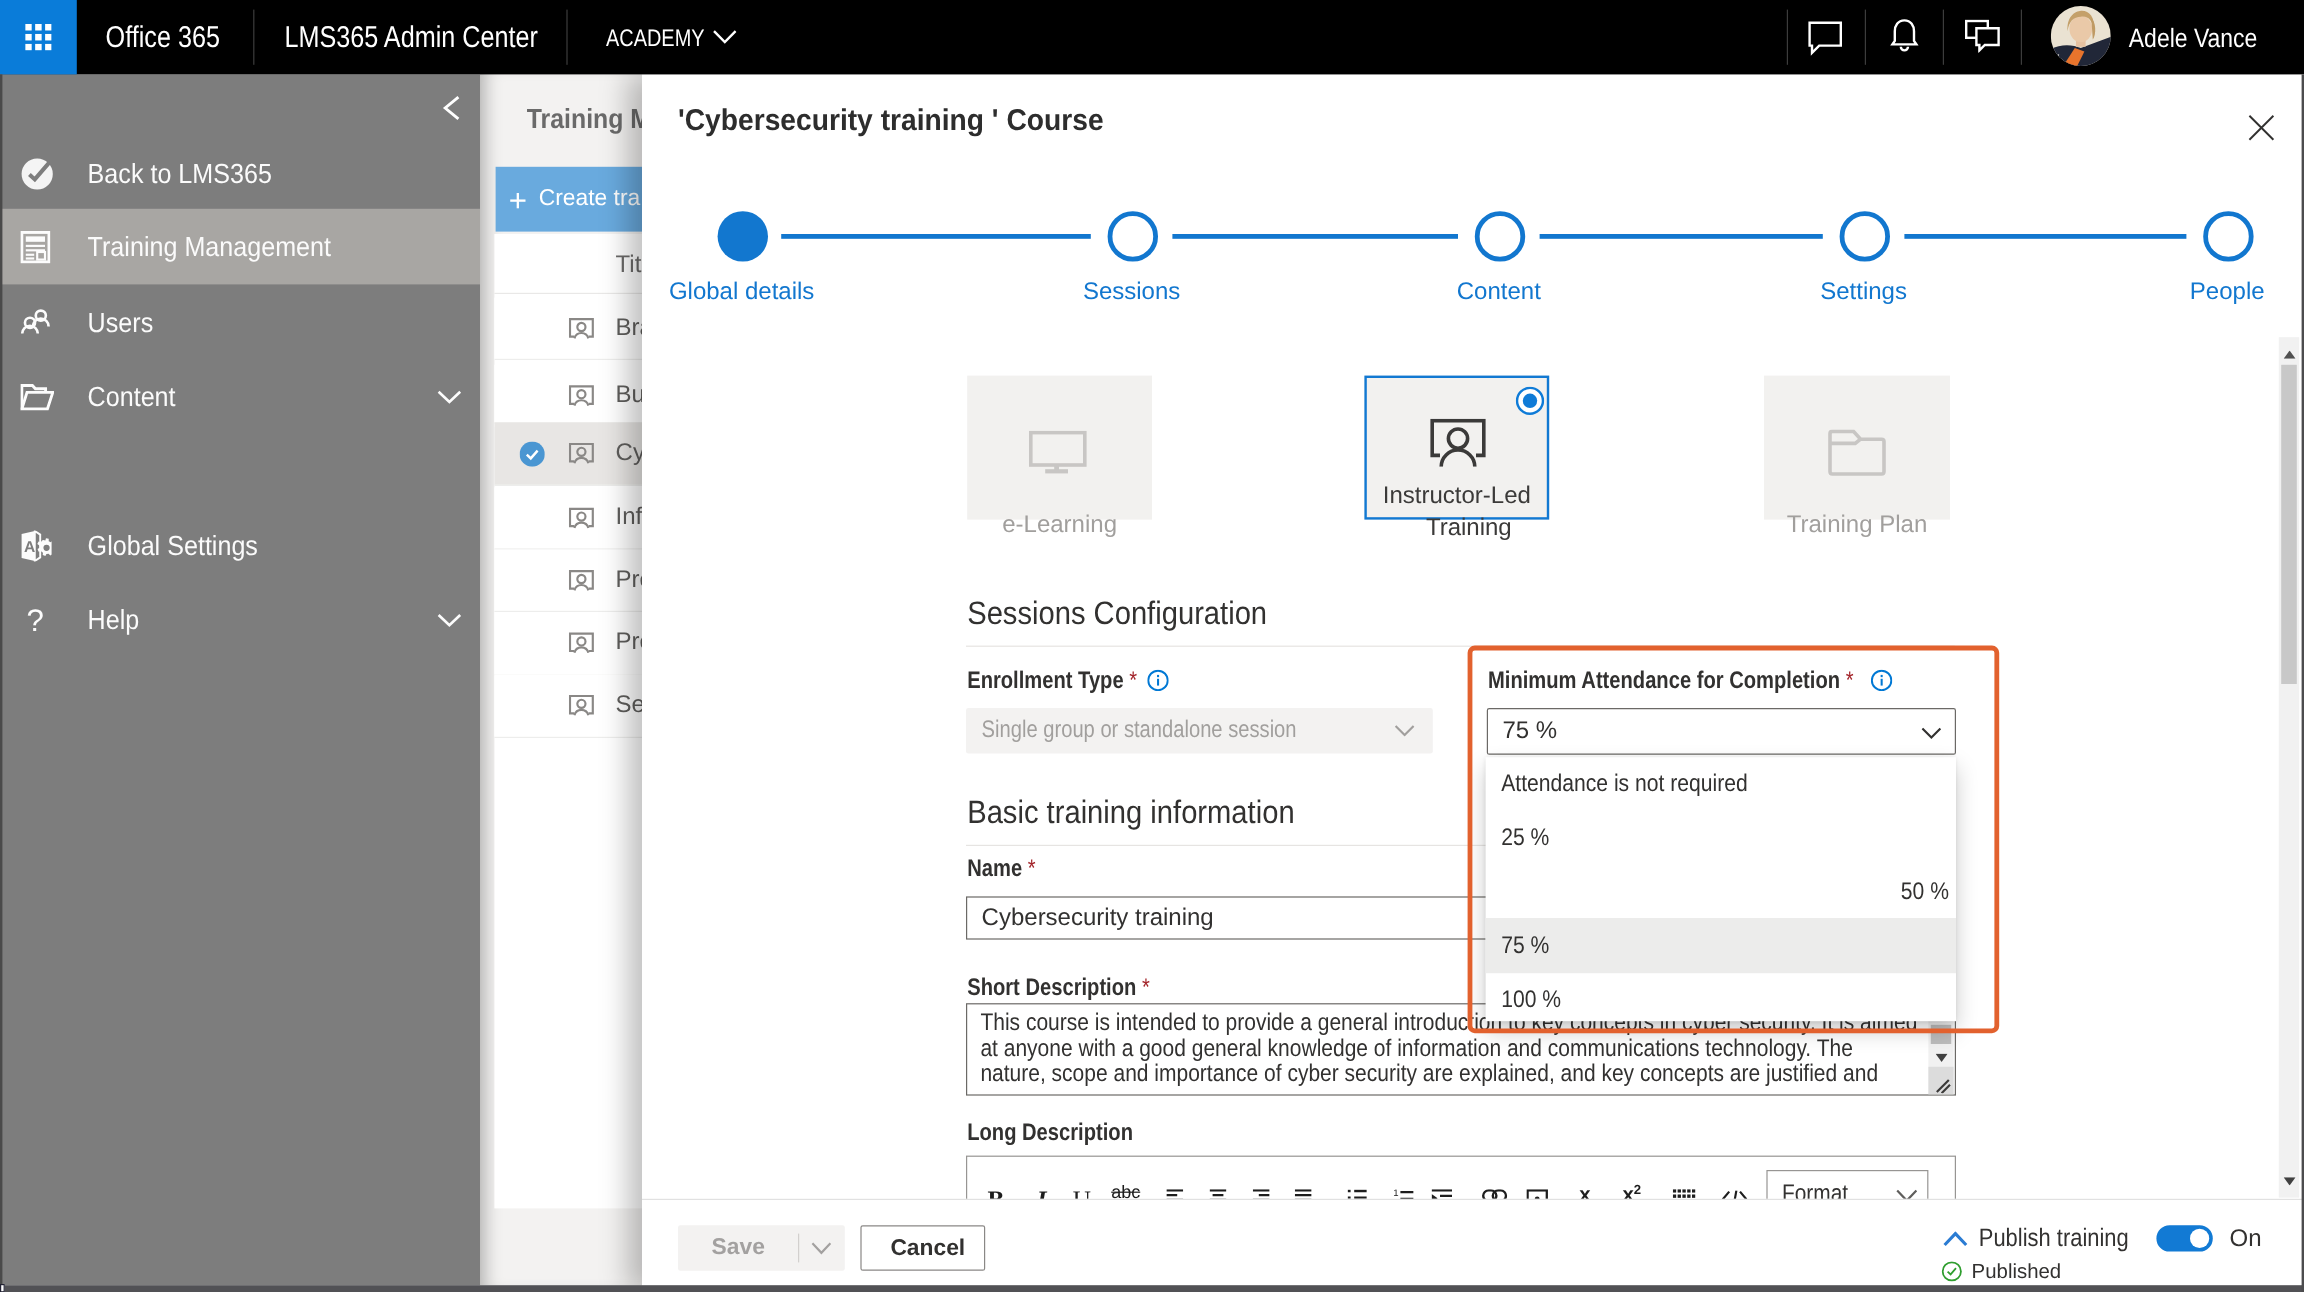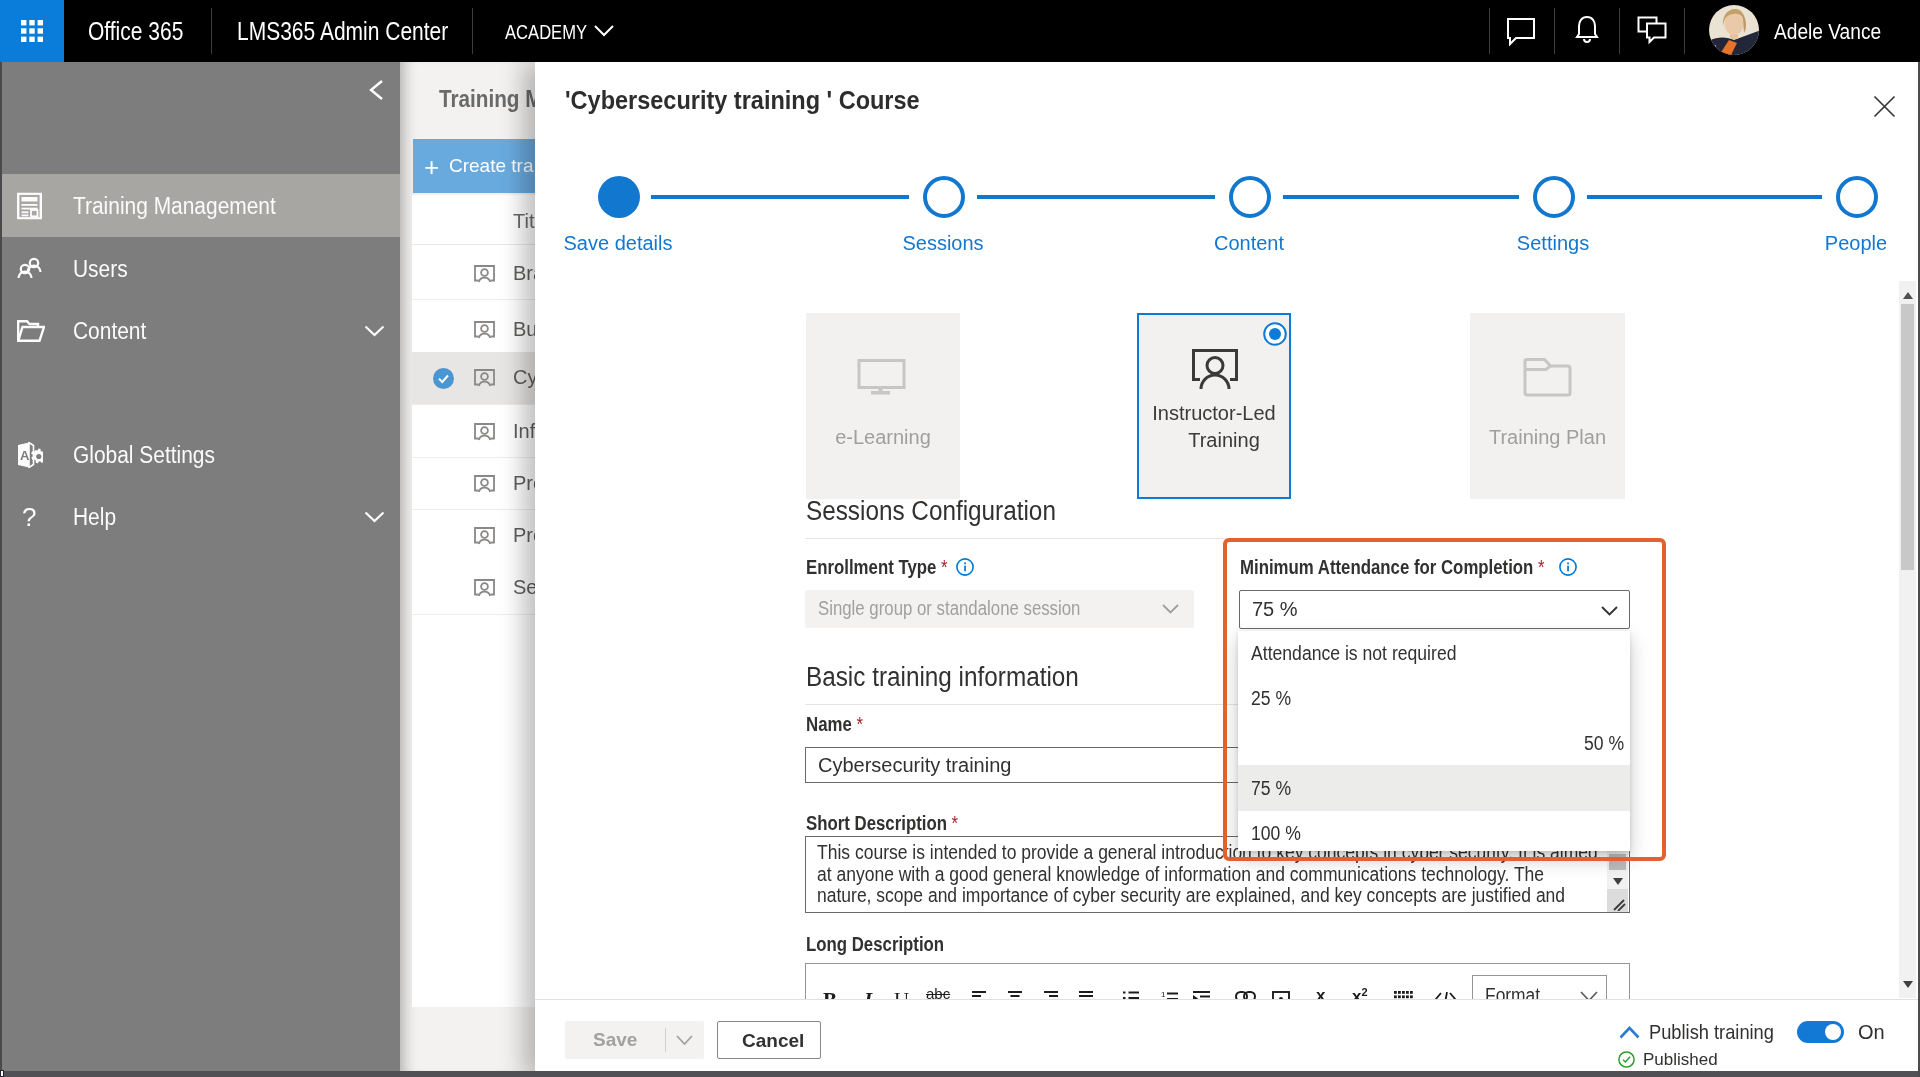--- a/index.html
+++ b/index.html
@@ -34,21 +34,21 @@
 .flabel { font-size:20px; font-weight:700; color:#323130; }
 .red { color:#a4262c; font-weight:400; }
 .hr { position:absolute; height:1px; background:#e6e4e2; }
 
 
 .stepline { position:absolute; height:4px; background:#1277cf; top:133px; }
 .stepcircle { position:absolute; top:114px; width:42px; height:42px; border-radius:50%; }
 .steplbl { position:absolute; top:170px; font-size:20px; color:#1277cf; text-align:center; white-space:nowrap; }
 
 
-.card { position:absolute; top:251px; width:154px; height:186px; background:#f2f1ef; }
+.card { position:absolute; top:251px; width:154px; height:120px; background:#f2f1ef; }
 .cardlbl { position:absolute; left:0; width:100%; text-align:center; font-size:20px; }
 
 
 .sel { position:absolute; height:38px; font-size:20px; }
 
 
 #ddlist { position:absolute; left:703px; top:569px; width:392px; height:220px; background:#fff; box-shadow:0 8px 18px rgba(0,0,0,0.22), 0 1px 4px rgba(0,0,0,0.12); z-index:30; }
 .dditem { position:absolute; left:0; width:100%; height:45px; line-height:45px; padding-left:13px; font-size:20px; color:#323130; }
 .dditem span { display:inline-block; transform:scaleX(0.88); transform-origin:0 50%; white-space:nowrap; }
 
@@ -131,20 +131,27 @@
       <path d="M33 9 C38 13 38 24 35 28 L34 14 Z" fill="#bf9a64"></path>
     </g>
   </svg>
   <div class="tbtext sx87" style="left:1774px; top:19px; font-size:22px;">Adele Vance</div>
 </div>
 
 <div id="sidebar">
   <svg class="abs" style="left:367px; top:17px;" width="18" height="22" viewBox="0 0 18 22">
       <path d="M15 2 L4 11 L15 20" fill="none" stroke="#fff" stroke-width="2.4"></path>
     </svg>
+  <div class="navrow" style="top:52px;">
+    <svg class="icon" width="28" height="28" viewBox="0 0 28 28">
+        <circle cx="14" cy="14" r="13" fill="#f4f4f4"></circle>
+        <path d="M7.5 14.5 L12 18.5 L24 4.5" fill="none" stroke="#7d7d7d" stroke-width="3.4"></path>
+      </svg>
+    <div class="lbl">Back to LMS365</div>
+  </div>
   <div class="navrow" style="top:176px;">
     <svg class="icon" width="26" height="26" viewBox="0 0 26 26">
         <circle cx="17" cy="7" r="4.2" fill="none" stroke="#fcfcfc" stroke-width="2.2"></circle>
         <path d="M10.5 16 a6.5 6.5 0 0 1 13 0" fill="none" stroke="#fcfcfc" stroke-width="2.2"></path>
         <circle cx="8" cy="13" r="4.2" fill="none" stroke="#fcfcfc" stroke-width="2.2"></circle>
         <path d="M1.5 22 a6.5 6.5 0 0 1 13 0" fill="none" stroke="#fcfcfc" stroke-width="2.2"></path>
       </svg>
     <div class="lbl">Users</div>
   </div>
   <div class="navrow" style="top:112px; height:63px; background:#a8a6a3;">
@@ -276,21 +283,21 @@
 
   <div class="stepcircle" style="left:63px; background:#1277cf;"></div>
   <div class="stepline" style="left:116px; width:258px;"></div>
   <div class="stepcircle" style="left:388px; border:4px solid #1277cf; background:#fff;"></div>
   <div class="stepline" style="left:442px; width:238px;"></div>
   <div class="stepcircle" style="left:694px; border:4px solid #1277cf; background:#fff;"></div>
   <div class="stepline" style="left:748px; width:236px;"></div>
   <div class="stepcircle" style="left:998px; border:4px solid #1277cf; background:#fff;"></div>
   <div class="stepline" style="left:1052px; width:235px;"></div>
   <div class="stepcircle" style="left:1301px; border:4px solid #1277cf; background:#fff;"></div>
-  <div class="steplbl" style="left:0px; width:166px;">Save details</div>
+  <div class="steplbl" style="left:0px; width:166px;">Global details</div>
   <div class="steplbl" style="left:325px; width:166px;">Sessions</div>
   <div class="steplbl" style="left:631px; width:166px;">Content</div>
   <div class="steplbl" style="left:935px; width:166px;">Settings</div>
   <div class="steplbl" style="left:1238px; width:166px;">People</div>
 
   <div class="card" style="left:271px;">
     <svg class="abs" style="left:51px; top:46px;" width="50" height="38" viewBox="0 0 50 38">
         <rect x="2" y="1.5" width="45" height="27" fill="none" stroke="#c8c6c4" stroke-width="3"></rect>
         <rect x="21.5" y="28.5" width="4" height="4.5" fill="#c8c6c4"></rect>
         <rect x="14" y="32" width="19" height="3.5" fill="#c8c6c4"></rect>

